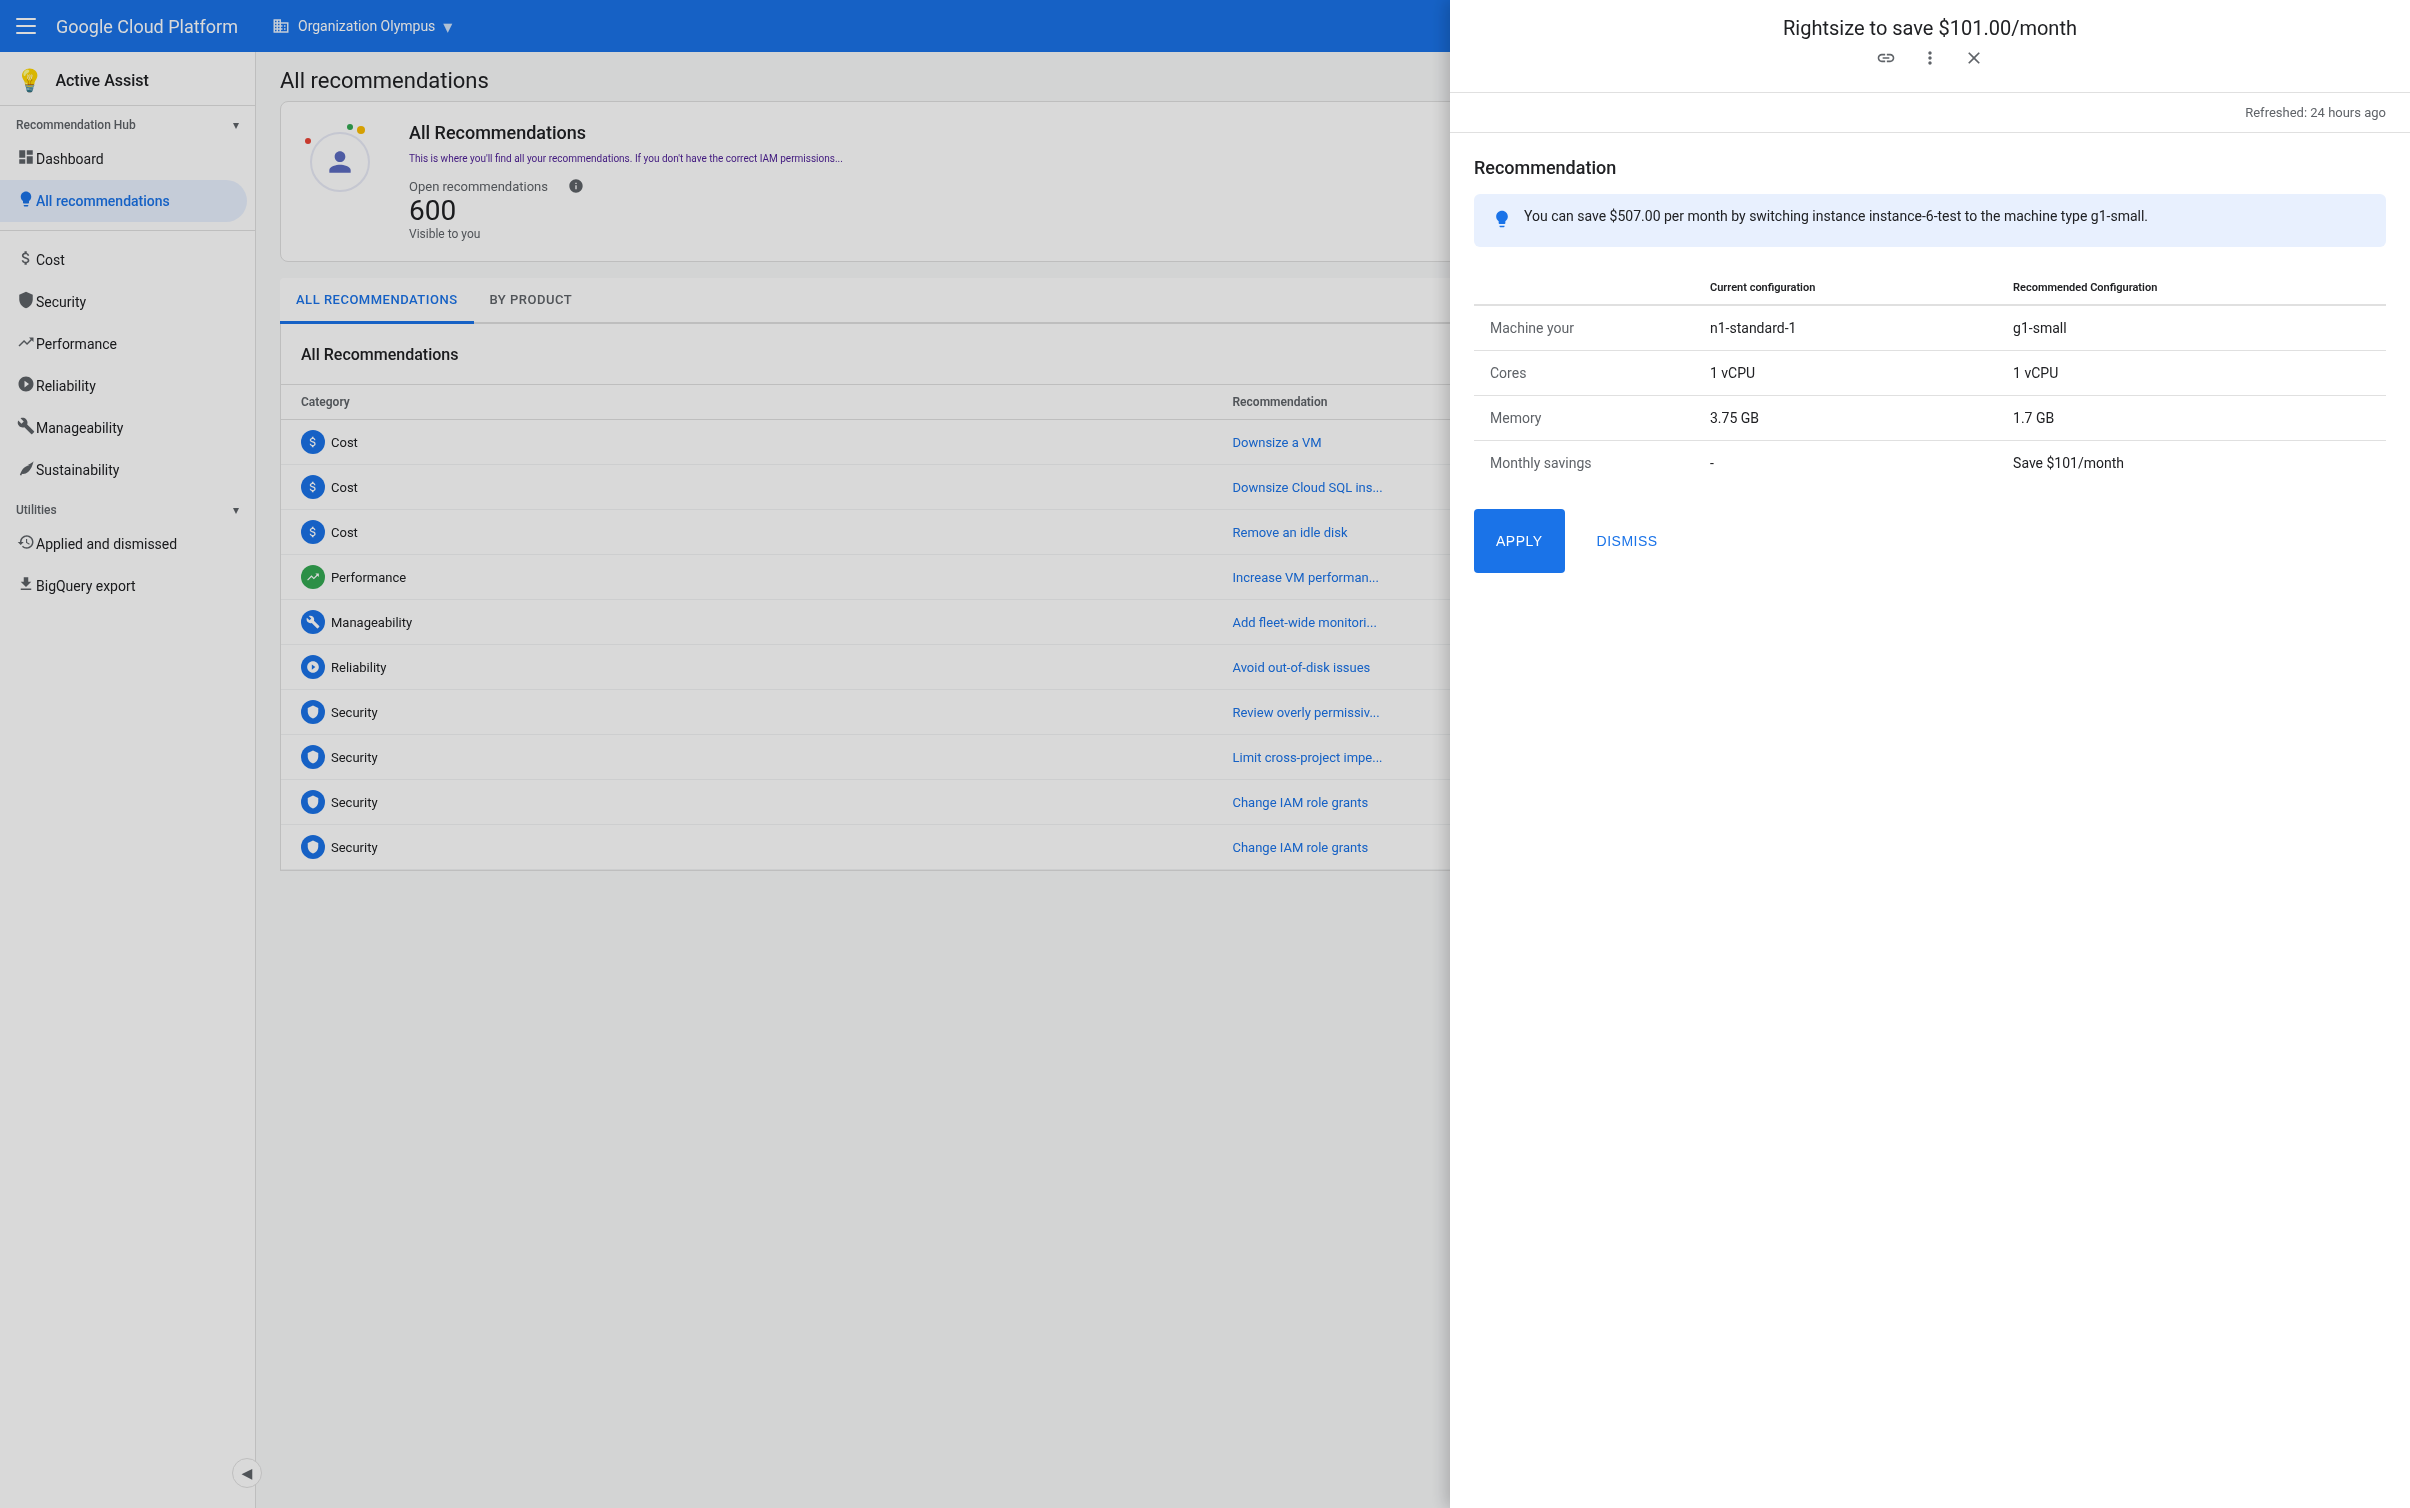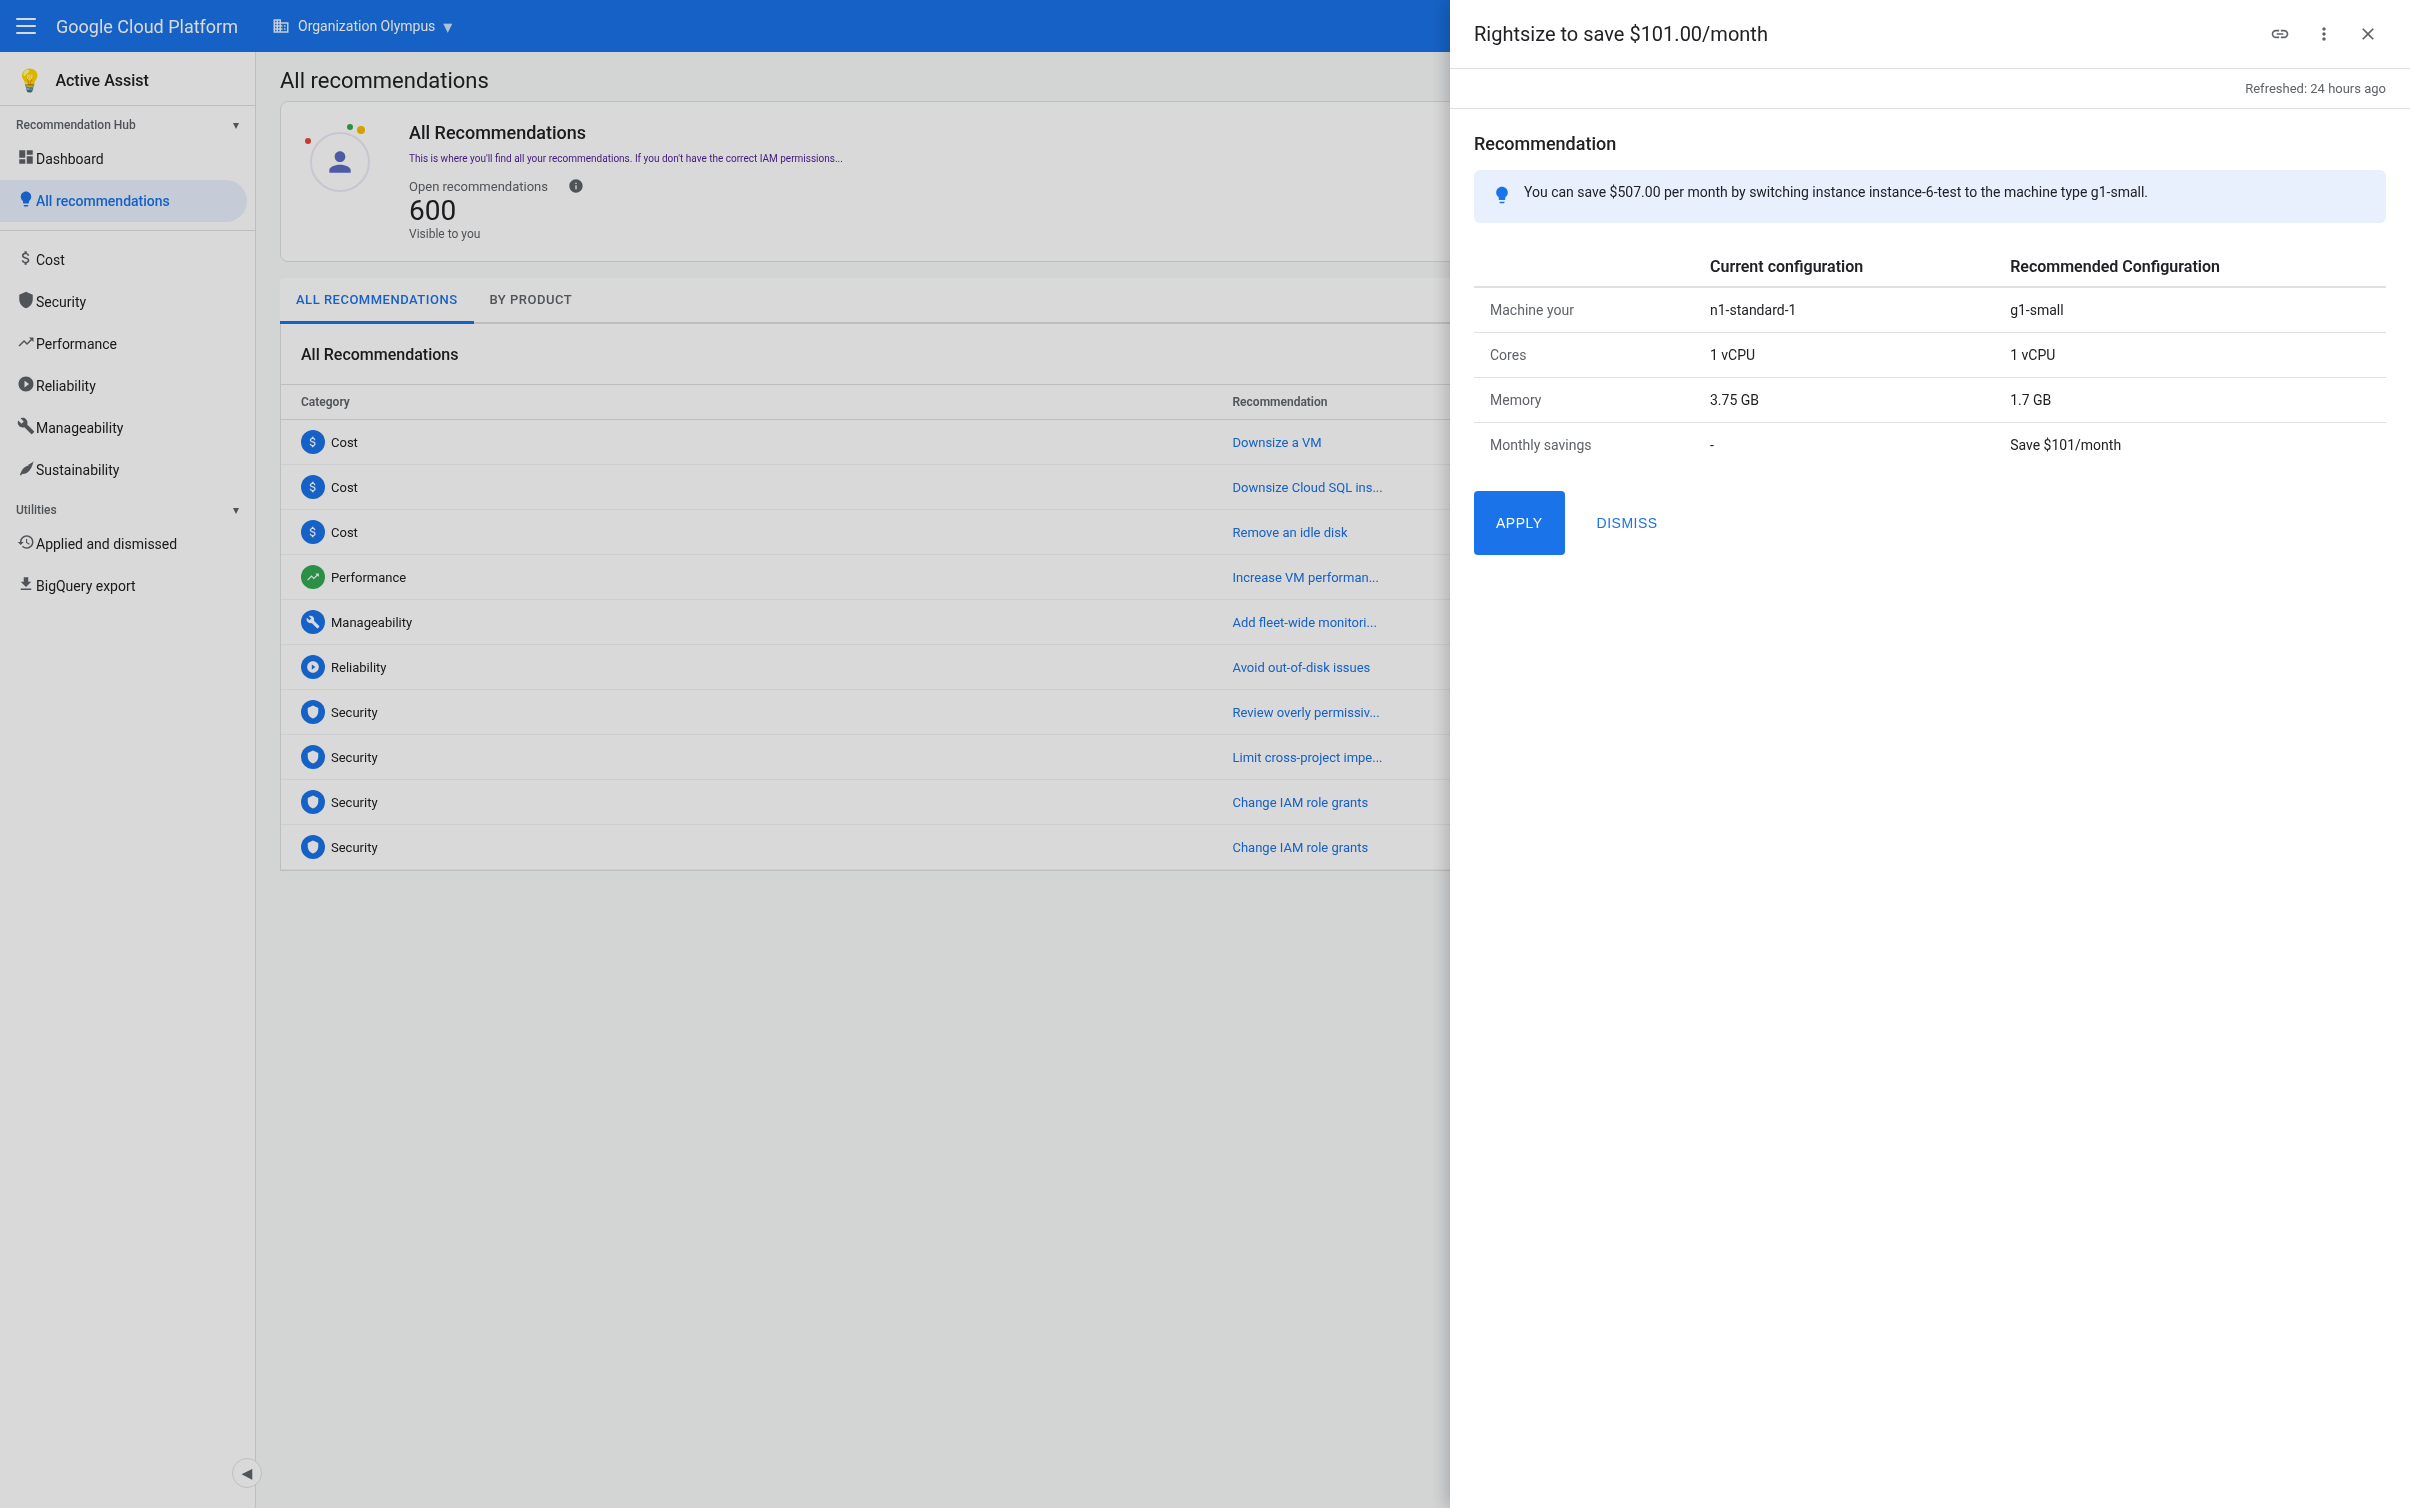--- a/index.html
+++ b/index.html
@@ -93,34 +93,34 @@
       width: 24px; height: 24px; border-radius: 50%; display: flex; align-items: center;
       justify-content: center; font-size: 13px; font-weight: 700; flex-shrink: 0;
     }
     .rec-link { color: #1a73e8; text-decoration: none; cursor: pointer; }
 
     
     .collapse-btn { position: fixed; left: 232px; bottom: 20px; width: 30px; height: 30px; background: white; border: 1px solid #e0e0e0; border-radius: 50%; display: flex; align-items: center; justify-content: center; cursor: pointer; font-size: 14px; color: #5f6368; }
 
     
     .overlay { position: fixed; top: 0; right: 0; width: 960px; height: 100%; background: white; box-shadow: -4px 0 16px rgba(0,0,0,0.2); z-index: 200; display: flex; flex-direction: column; overflow: hidden; }
-    .overlay-topbar { display: flex; align-items: center; justify-content: space-between; padding: 16px 24px; border-bottom: 1px solid #e0e0e0; }
+    .overlay-topbar { display: flex; align-items: center; justify-content: space-between; padding: 16px 24px; border-bottom: 1px solid #e0e0e0; flex-direction: column; }
     .overlay-title { font-size: 20px; font-weight: 400; color: #202124; }
     .overlay-actions { display: flex; align-items: center; gap: 8px; }
     .overlay-icon-btn { width: 36px; height: 36px; border-radius: 50%; border: none; background: none; cursor: pointer; color: #5f6368; font-size: 18px; display: flex; align-items: center; justify-content: center; }
     .overlay-refresh { text-align: right; padding: 12px 24px; font-size: 13px; color: #5f6368; border-bottom: 1px solid #e0e0e0; }
     .overlay-body { flex: 1; overflow-y: auto; padding: 24px; }
     .overlay-section-title { font-size: 18px; font-weight: 500; margin-bottom: 16px; }
     .info-banner {
       background: #e8f0fe; border-radius: 6px; padding: 14px 18px; display: flex;
       align-items: flex-start; gap: 12px; margin-bottom: 24px; font-size: 14px; color: #202124;
     }
     .info-banner-icon { color: #1a73e8; font-size: 18px; flex-shrink: 0; margin-top: 1px; }
     .config-table { width: 100%; border-collapse: collapse; margin-bottom: 24px; }
-    .config-table th { text-align: left; padding: 10px 16px; font-size: 16px; font-weight: 600; color: #202124; border-bottom: 2px solid #e0e0e0; }
+    .config-table th { text-align: left; padding: 10px 16px; font-size: 11px; font-weight: 600; color: #202124; border-bottom: 2px solid #e0e0e0; }
     .config-table td { padding: 14px 16px; font-size: 14px; border-bottom: 1px solid #e0e0e0; }
     .config-table tr:last-child td { border-bottom: none; }
     .config-table .label-col { color: #5f6368; width: 220px; }
     .action-buttons { display: flex; align-items: center; gap: 16px; margin-top: 8px; }
     .btn-apply {
       background: #1a73e8; color: white; border: none; padding: 24px 22px;
       border-radius: 4px; font-size: 14px; font-weight: 500; cursor: pointer; text-transform: uppercase; letter-spacing: 0.5px;
     }
     .btn-dismiss {
       background: none; color: #1a73e8; border: none; padding: 8px 16px;

